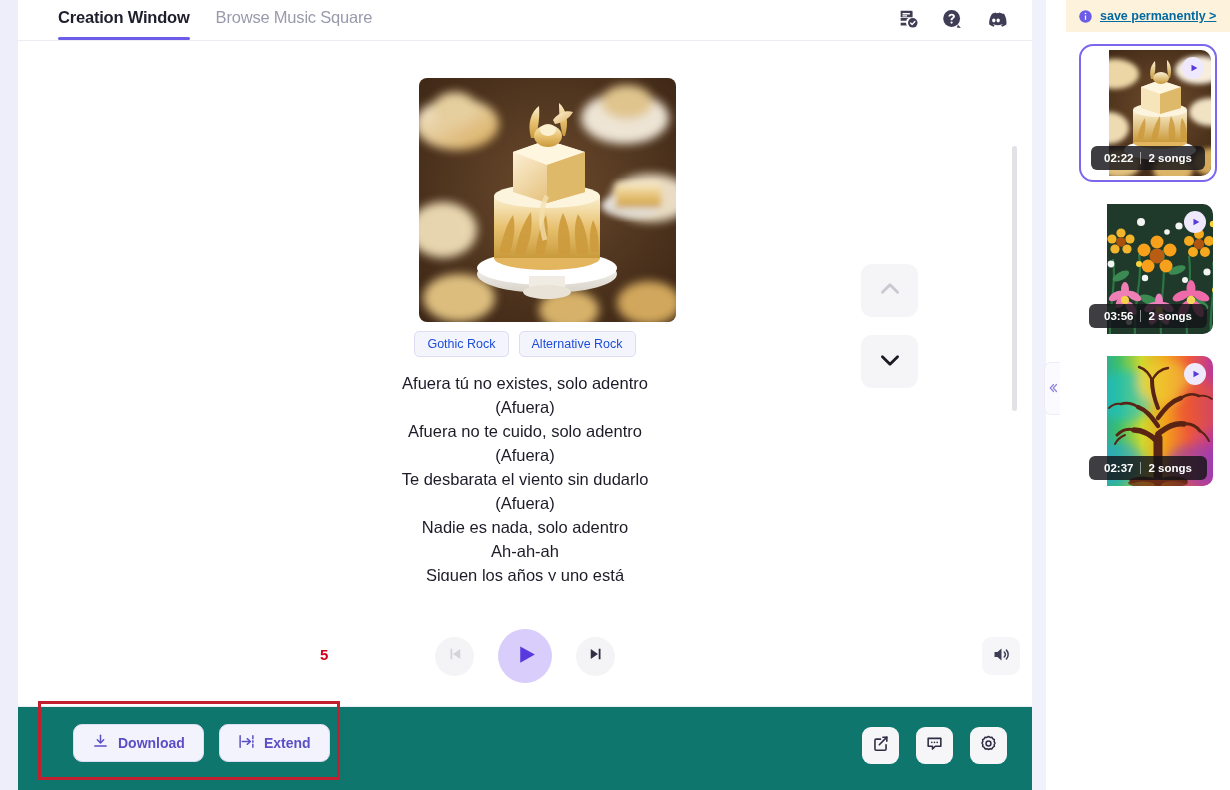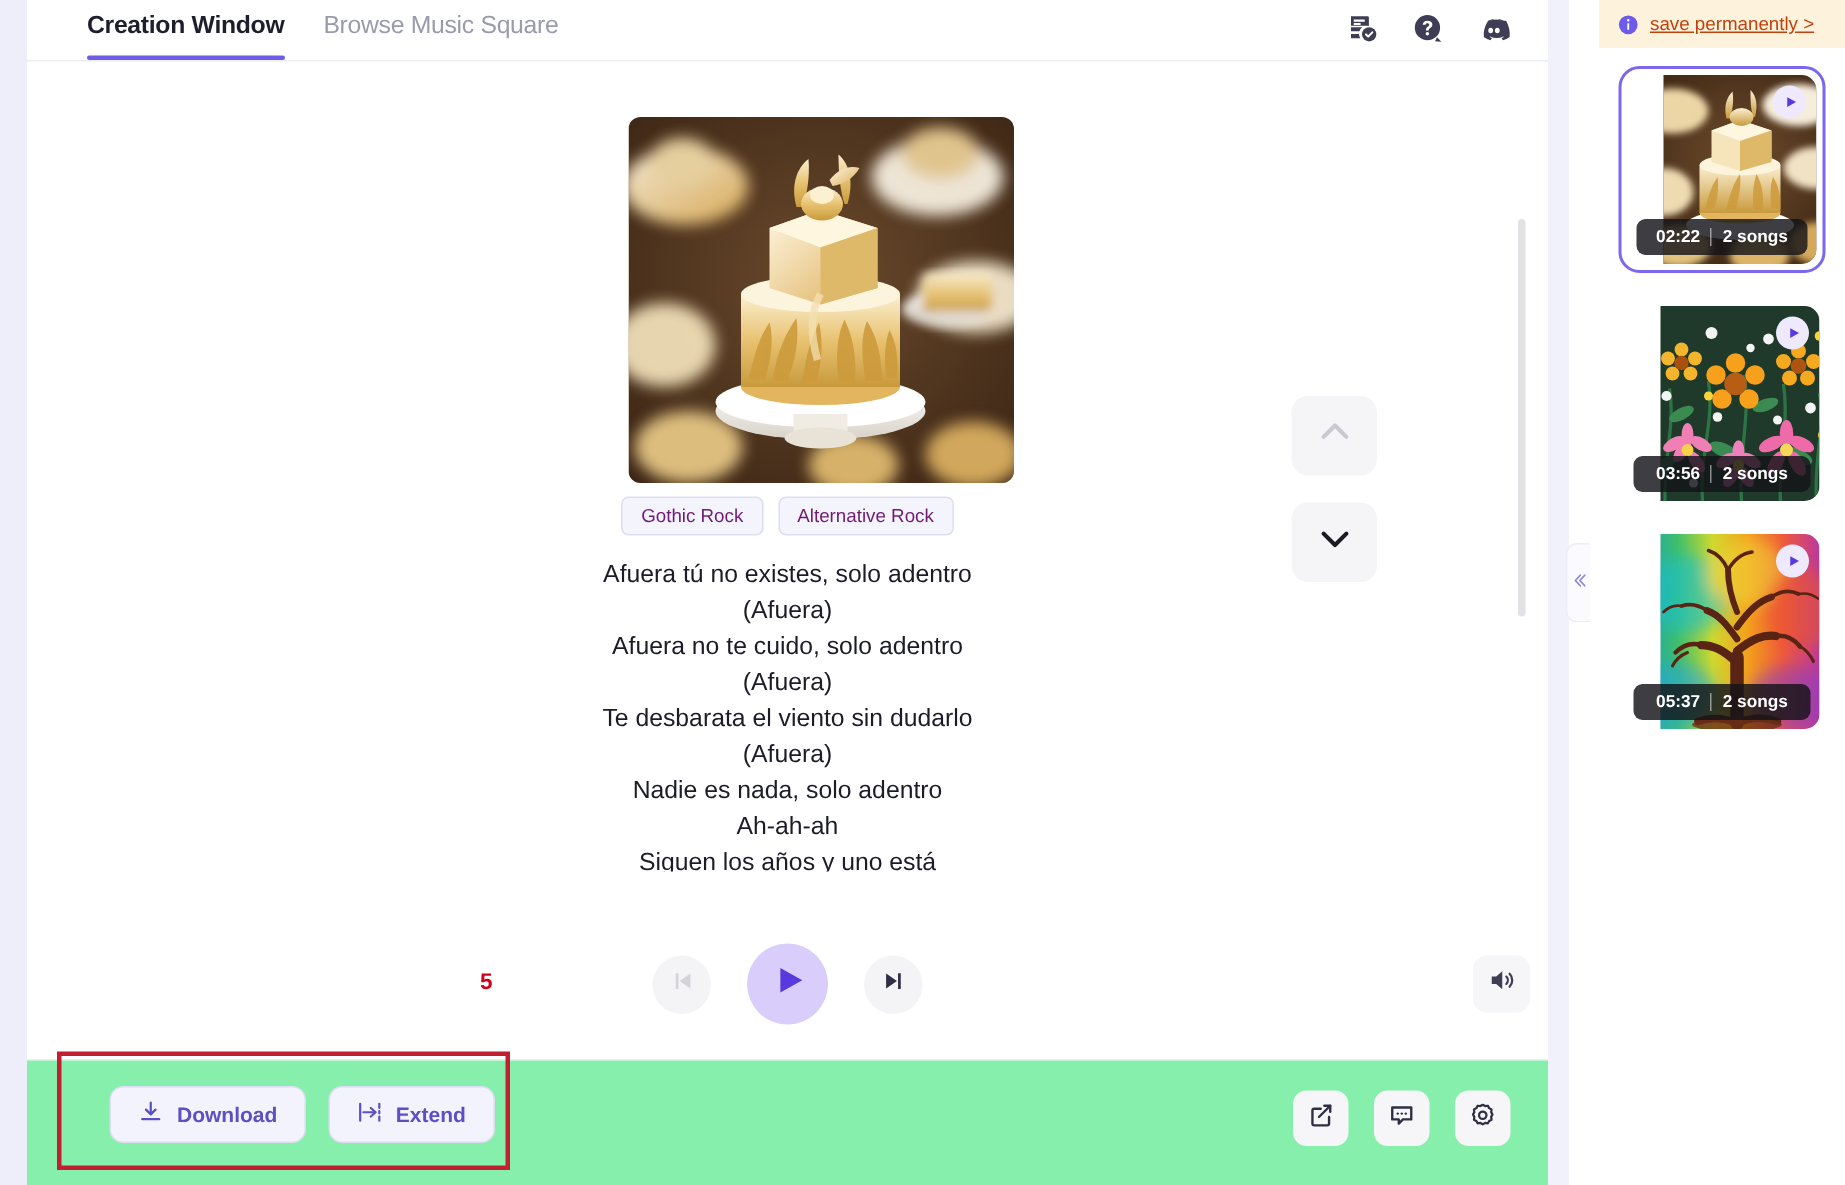--- a/index.html
+++ b/index.html
@@ -63,21 +63,21 @@
   .album-wrap { position:absolute; left:401px; top:37px; }
   .album {
     width:257px; height:244px; border-radius:8px; overflow:hidden;
     display:block;
   }
   .tags {
     position:absolute; left:0; top:290px; width:1014px;
     display:flex; justify-content:center; gap:10px;
   }
   .tag {
-    border:1px solid #ddddf2; background:#f4f4fd; color:#701a75;
+    border:1px solid #ddddf2; background:#f4f4fd; color:#1d4ed8;
     border-radius:5px; font-size:12.5px; padding:5px 12px; cursor:pointer;
     white-space:nowrap;
   }
   .lyrics {
     position:absolute; left:0; top:330px; width:1014px;
     text-align:center; color:#1c1c28; font-size:16.5px; line-height:24px;
   }
   .lyrics div { white-space:nowrap; }
   .lyrics .cut { color:#1c1c28; }
 
@@ -135,21 +135,21 @@
   .tbtn.play svg { width:25px; height:25px; margin-left:3px; }
   .volume {
     position:absolute; left:964px; top:8px; width:38px; height:38px; border-radius:9px;
     background:#f6f6f8; display:flex; align-items:center; justify-content:center; cursor:pointer;
     color:#3f3d56;
   }
   .volume svg { width:21px; height:21px; }
 
   
   .bottom-divider { position:absolute; left:0; top:706px; width:1014px; height:1px; background:#ececf3; }
-  .bottom-bar { position:absolute; left:0; top:707px; width:1014px; height:83px; background:#86efac;text-decoration:underline; }
+  .bottom-bar { position:absolute; left:0; top:707px; width:1014px; height:83px; background:#0f766e;text-decoration:underline; }
   .highlight-box {
     position:absolute; left:20px; top:-6px; width:302px; height:79px;
     border:3px solid #c2202f; background:transparent; pointer-events:none;
   }
   .abtns { position:absolute; left:55px; top:17px; display:flex; gap:15px; }
   .abtn {
     display:flex; align-items:center; gap:9px; cursor:pointer;
     border:1px solid #dcdcf2; background:#f3f3fd; color:#5b4fc4;
     border-radius:9px; height:38px; padding:0 18px; font-size:14px; font-weight:700;
   }
@@ -171,22 +171,22 @@
   .collapse svg { width:12px; height:12px; }
 
   
   .sidebar { position:absolute; left:1066px; top:0; width:164px; height:790px; background:#ffffff; }
   .banner {
     position:absolute; left:0; top:0; width:164px; height:32px; background:#fdf3dd;
     display:flex; align-items:center; gap:7px; padding-left:12px;
   }
   .banner .info-ic { width:15px; height:15px; color:#6c5ce7; flex:none; }
   .banner a {
-    font-size:12.5px; color:#c2410c; text-decoration:underline; cursor:pointer;
-    font-weight:400; white-space:nowrap;
+    font-size:12.5px; color:#0369a1; text-decoration:underline; cursor:pointer;
+    font-weight:700; white-space:nowrap;
   }
   .thumbs { position:absolute; left:0; top:44px; width:164px; }
   .thumb-item { position:relative; margin:0 auto 22px; width:138px; }
   .thumb-item.selected { padding:4px; border:2px solid #7b68ee; border-radius:14px; width:138px; }
   .thumb-item.selected .thumb { width:126px; height:126px; }
   .thumb {
     position:relative; width:130px; height:130px; border-radius:10px; overflow:hidden;
     margin:0 auto; cursor:pointer;padding-left:24px;
   }
   .thumb svg, .thumb img { display:block; width:100%; height:100%; }
@@ -706,21 +706,21 @@
             </g>
           </svg>
           <div class="play-badge">
             <span>
               <svg viewBox="0 0 24 24" fill="currentColor">
                   <path d="M6 4.2l14 7.8-14 7.8z"></path>
                 </svg>
             </span>
           </div>
           <div class="meta">
-            <span>05:37</span>
+            <span>02:37</span>
             <span class="sep"></span>
             <span>2 songs</span>
           </div>
         </div>
       </div>
 
     </div>
   </div>
 </div>
 

